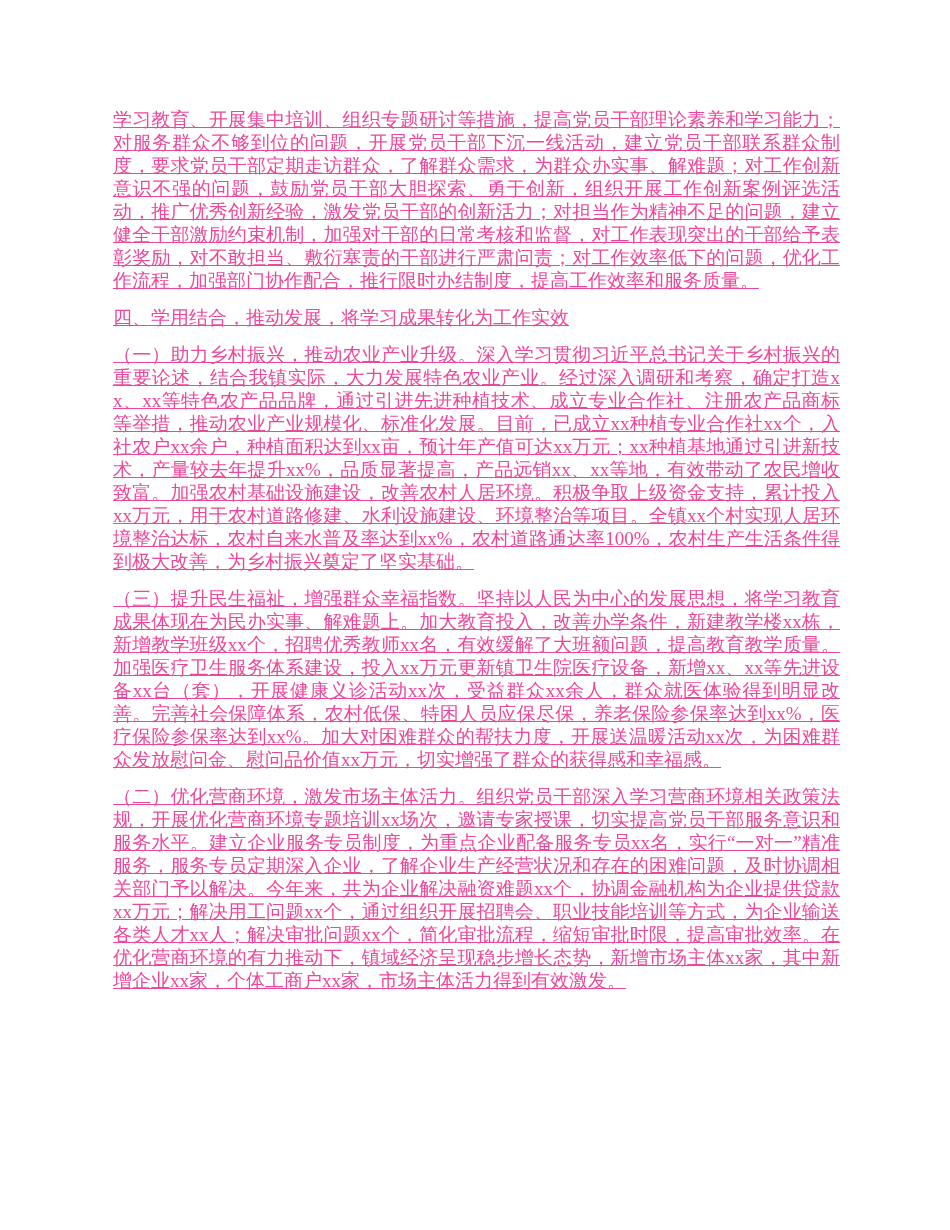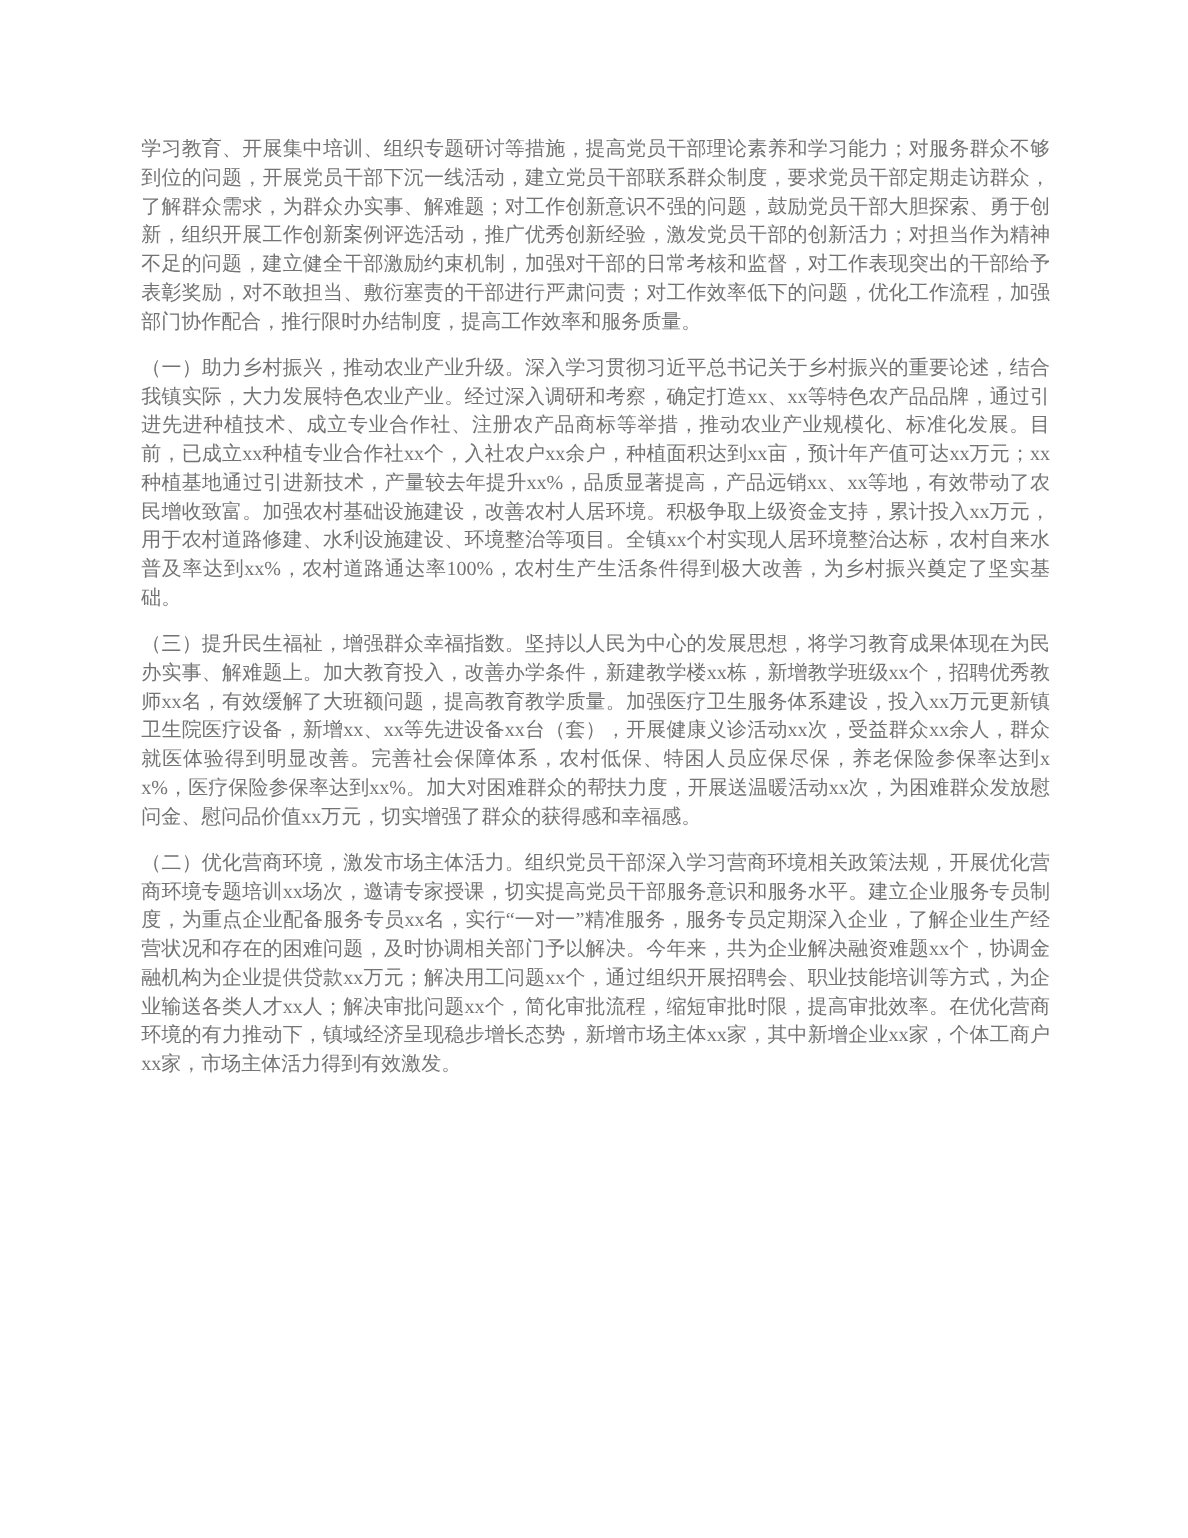--- a/index.html
+++ b/index.html
@@ -19,35 +19,37 @@
     width: 950px;
     height: 1230px;
     padding: 108px 110px 0 113px;
     background: #ffffff;
   }
   .doc {
     width: 727px;
   }
   .doc p {
     margin: 0 0 14px 0;
-    font-size: 16px;
+    font-size: 19px;
     line-height: 23px;
     letter-spacing: 0px;
     text-align: justify;
     text-justify: inter-ideograph;
     word-break: break-all;
-    color: #737373;
+    color: #ec4899;
+    text-decoration: underline;
   }
   .doc p.heading {
     font-weight: normal;
   }
 </style>
 </head>
 <body>
 
 <div class="page">
   <div class="doc">
     <p>学习教育、开展集中培训、组织专题研讨等措施，提高党员干部理论素养和学习能力；对服务群众不够到位的问题，开展党员干部下沉一线活动，建立党员干部联系群众制度，要求党员干部定期走访群众，了解群众需求，为群众办实事、解难题；对工作创新意识不强的问题，鼓励党员干部大胆探索、勇于创新，组织开展工作创新案例评选活动，推广优秀创新经验，激发党员干部的创新活力；对担当作为精神不足的问题，建立健全干部激励约束机制，加强对干部的日常考核和监督，对工作表现突出的干部给予表彰奖励，对不敢担当、敷衍塞责的干部进行严肃问责；对工作效率低下的问题，优化工作流程，加强部门协作配合，推行限时办结制度，提高工作效率和服务质量。</p>
+    <p class="heading">四、学用结合，推动发展，将学习成果转化为工作实效</p>
     <p>（一）助力乡村振兴，推动农业产业升级。深入学习贯彻习近平总书记关于乡村振兴的重要论述，结合我镇实际，大力发展特色农业产业。经过深入调研和考察，确定打造xx、xx等特色农产品品牌，通过引进先进种植技术、成立专业合作社、注册农产品商标等举措，推动农业产业规模化、标准化发展。目前，已成立xx种植专业合作社xx个，入社农户xx余户，种植面积达到xx亩，预计年产值可达xx万元；xx种植基地通过引进新技术，产量较去年提升xx%，品质显著提高，产品远销xx、xx等地，有效带动了农民增收致富。加强农村基础设施建设，改善农村人居环境。积极争取上级资金支持，累计投入xx万元，用于农村道路修建、水利设施建设、环境整治等项目。全镇xx个村实现人居环境整治达标，农村自来水普及率达到xx%，农村道路通达率100%，农村生产生活条件得到极大改善，为乡村振兴奠定了坚实基础。</p>
     <p>（三）提升民生福祉，增强群众幸福指数。坚持以人民为中心的发展思想，将学习教育成果体现在为民办实事、解难题上。加大教育投入，改善办学条件，新建教学楼xx栋，新增教学班级xx个，招聘优秀教师xx名，有效缓解了大班额问题，提高教育教学质量。加强医疗卫生服务体系建设，投入xx万元更新镇卫生院医疗设备，新增xx、xx等先进设备xx台（套），开展健康义诊活动xx次，受益群众xx余人，群众就医体验得到明显改善。完善社会保障体系，农村低保、特困人员应保尽保，养老保险参保率达到xx%，医疗保险参保率达到xx%。加大对困难群众的帮扶力度，开展送温暖活动xx次，为困难群众发放慰问金、慰问品价值xx万元，切实增强了群众的获得感和幸福感。</p>
     <p>（二）优化营商环境，激发市场主体活力。组织党员干部深入学习营商环境相关政策法规，开展优化营商环境专题培训xx场次，邀请专家授课，切实提高党员干部服务意识和服务水平。建立企业服务专员制度，为重点企业配备服务专员xx名，实行“一对一”精准服务，服务专员定期深入企业，了解企业生产经营状况和存在的困难问题，及时协调相关部门予以解决。今年来，共为企业解决融资难题xx个，协调金融机构为企业提供贷款xx万元；解决用工问题xx个，通过组织开展招聘会、职业技能培训等方式，为企业输送各类人才xx人；解决审批问题xx个，简化审批流程，缩短审批时限，提高审批效率。在优化营商环境的有力推动下，镇域经济呈现稳步增长态势，新增市场主体xx家，其中新增企业xx家，个体工商户xx家，市场主体活力得到有效激发。</p>
   </div>
 </div>
 
 </body></html>

